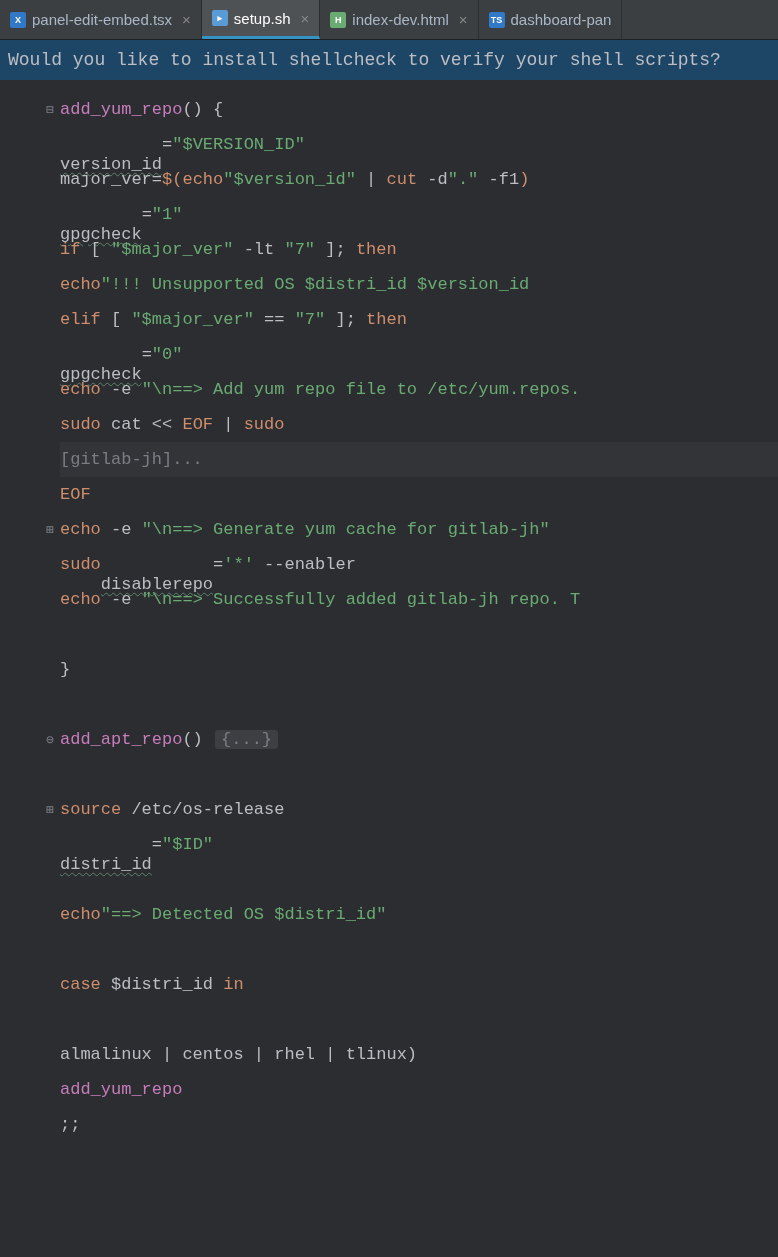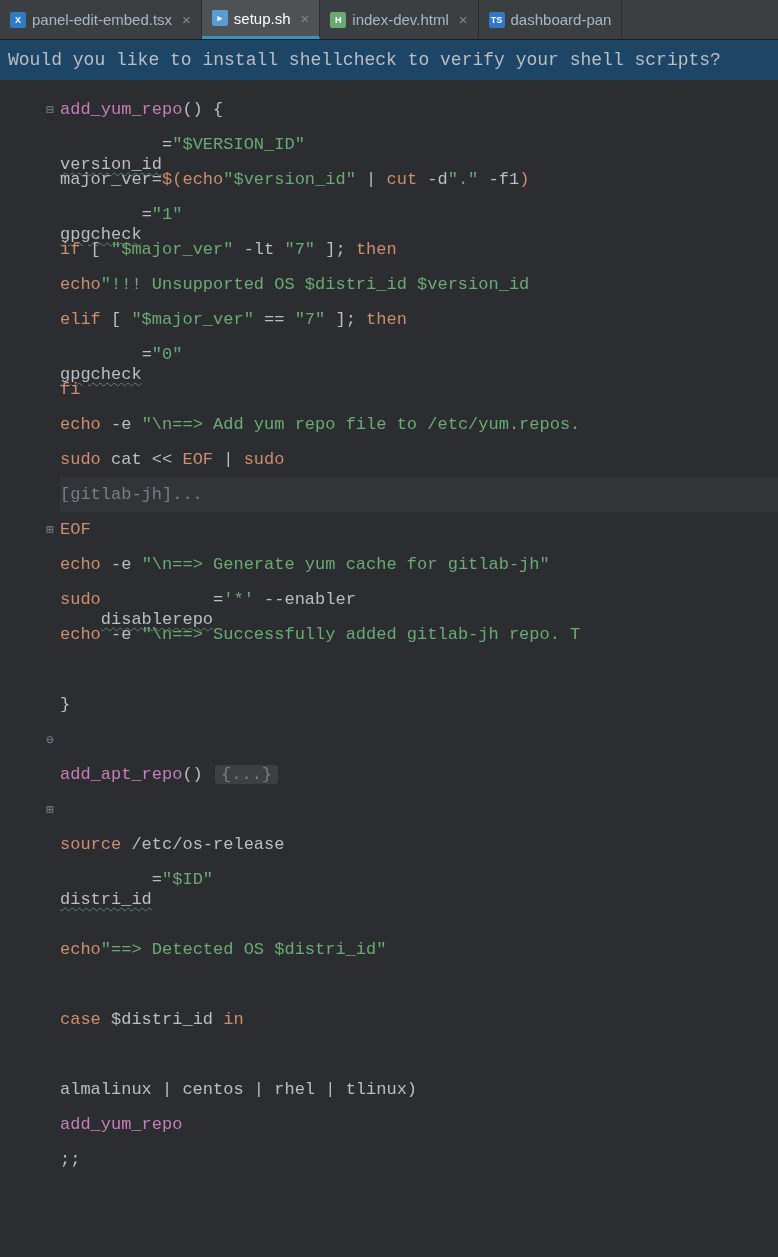--- a/index.html
+++ b/index.html
@@ -200,21 +200,20 @@
 
   <div class="code">
     <div class="line"><span class="fn">add_yum_repo</span><span class="op">() {</span></div>
     <div class="line">    <span class="var underwave">version_id</span><span class="op">=</span><span class="str">"$VERSION_ID"</span></div>
     <div class="line">    <span class="var">major_ver</span><span class="op">=</span><span class="dollar-curly">$(</span><span class="cmd">echo</span> <span class="str">"$version_id"</span><span class="op"> | </span><span class="cmd">cut</span><span class="var"> -d</span><span class="str">"."</span><span class="var"> -f1</span><span class="dollar-curly">)</span></div>
     <div class="line">    <span class="var underwave">gpgcheck</span><span class="op">=</span><span class="str">"1"</span></div>
     <div class="line">    <span class="kw">if</span><span class="op"> [ </span><span class="str">"$major_ver"</span><span class="var"> -lt </span><span class="str">"7"</span><span class="op"> ]; </span><span class="kw">then</span></div>
     <div class="line">        <span class="cmd">echo</span> <span class="str">"!!! Unsupported OS $distri_id $version_id</span></div>
     <div class="line">    <span class="kw">elif</span><span class="op"> [ </span><span class="str">"$major_ver"</span><span class="var"> == </span><span class="str">"7"</span><span class="op"> ]; </span><span class="kw">then</span></div>
     <div class="line">        <span class="var underwave">gpgcheck</span><span class="op">=</span><span class="str">"0"</span></div>
-    <div class="line">    <span class="kw">fi</span></div>
     <div class="line">    <span class="cmd">echo</span><span class="var"> -e </span><span class="str">"\n==&gt; Add yum repo file to /etc/yum.repos.</span></div>
     <div class="line">    <span class="cmd">sudo</span><span class="var"> cat &lt;&lt; </span><span class="cmd">EOF</span><span class="op"> | </span><span class="cmd">sudo</span></div>
     <div class="line folded-region"><span class="folded-text">[gitlab-jh]...</span></div>
     <div class="line"><span class="cmd">EOF</span></div>
     <div class="line">    <span class="cmd">echo</span><span class="var"> -e </span><span class="str">"\n==&gt; Generate yum cache for gitlab-jh"</span></div>
     <div class="line">    <span class="cmd">sudo</span><span class="var underwave">disablerepo</span><span class="op">=</span><span class="str">'*'</span><span class="var"> --enabler</span></div>
     <div class="line">    <span class="cmd">echo</span><span class="var"> -e </span><span class="str">"\n==&gt; Successfully added gitlab-jh repo. T</span></div>
     <div class="line"></div>
     <div class="line"><span class="op">}</span></div>
     <div class="line"></div>

